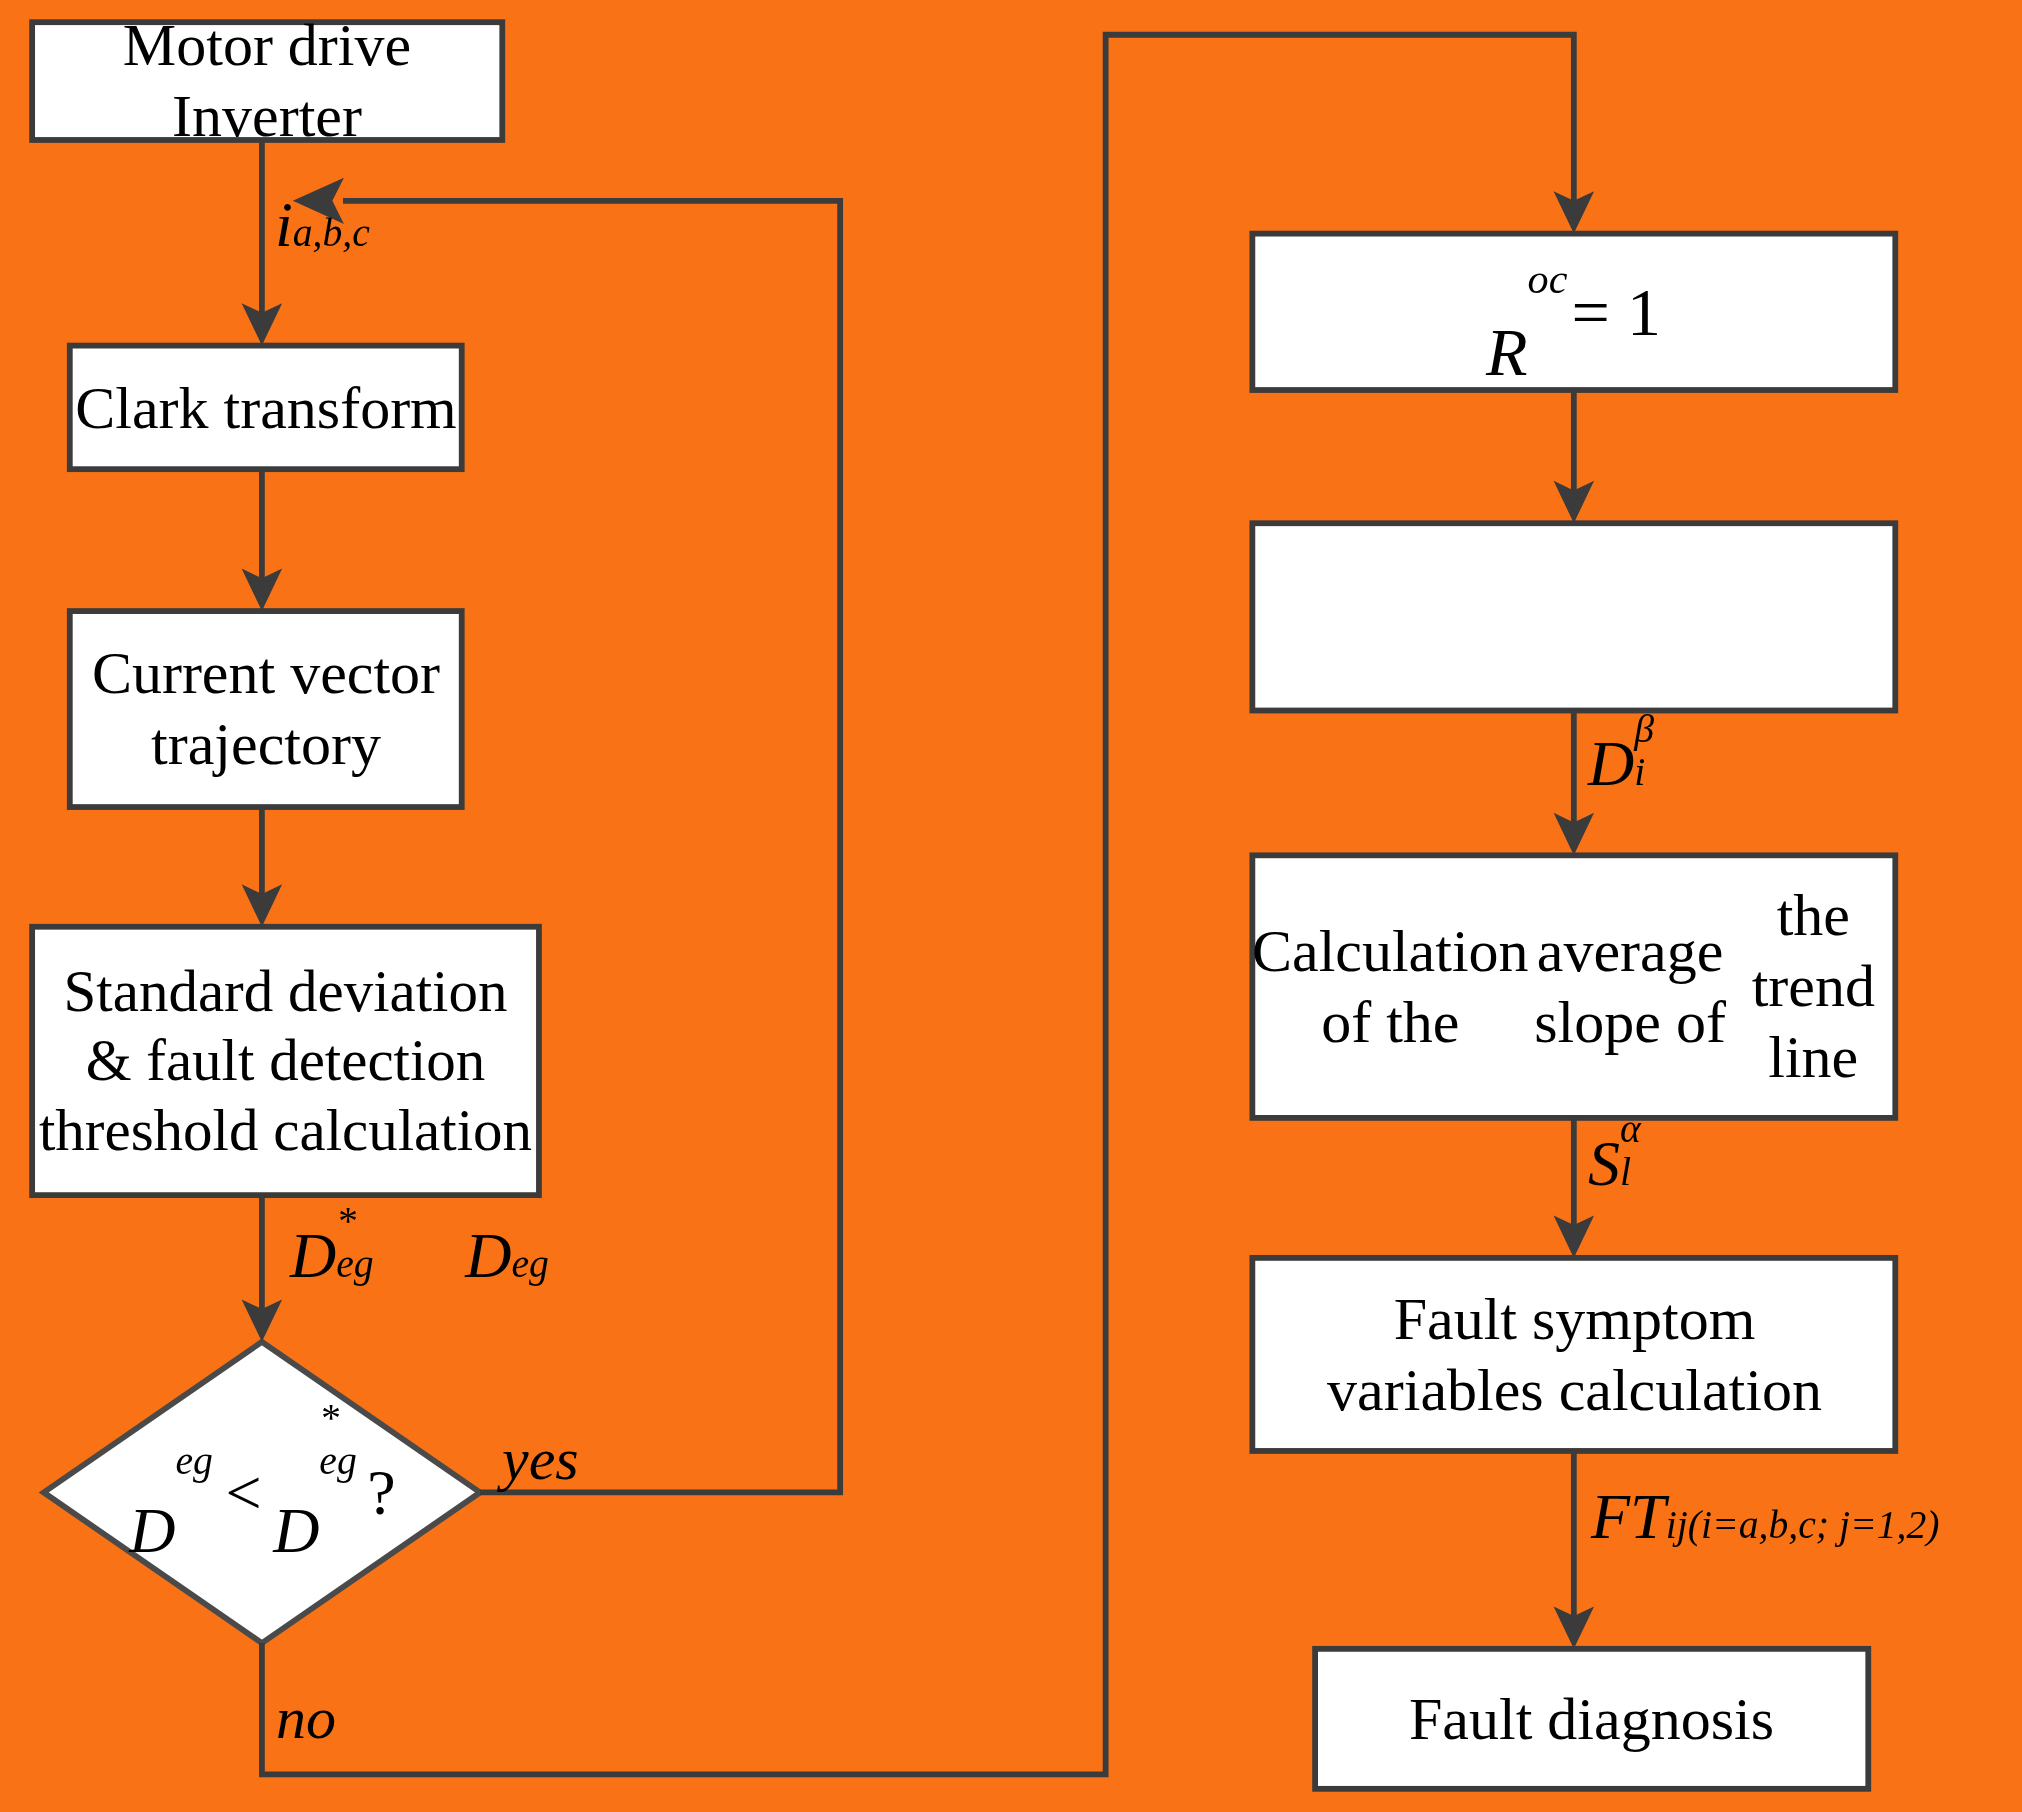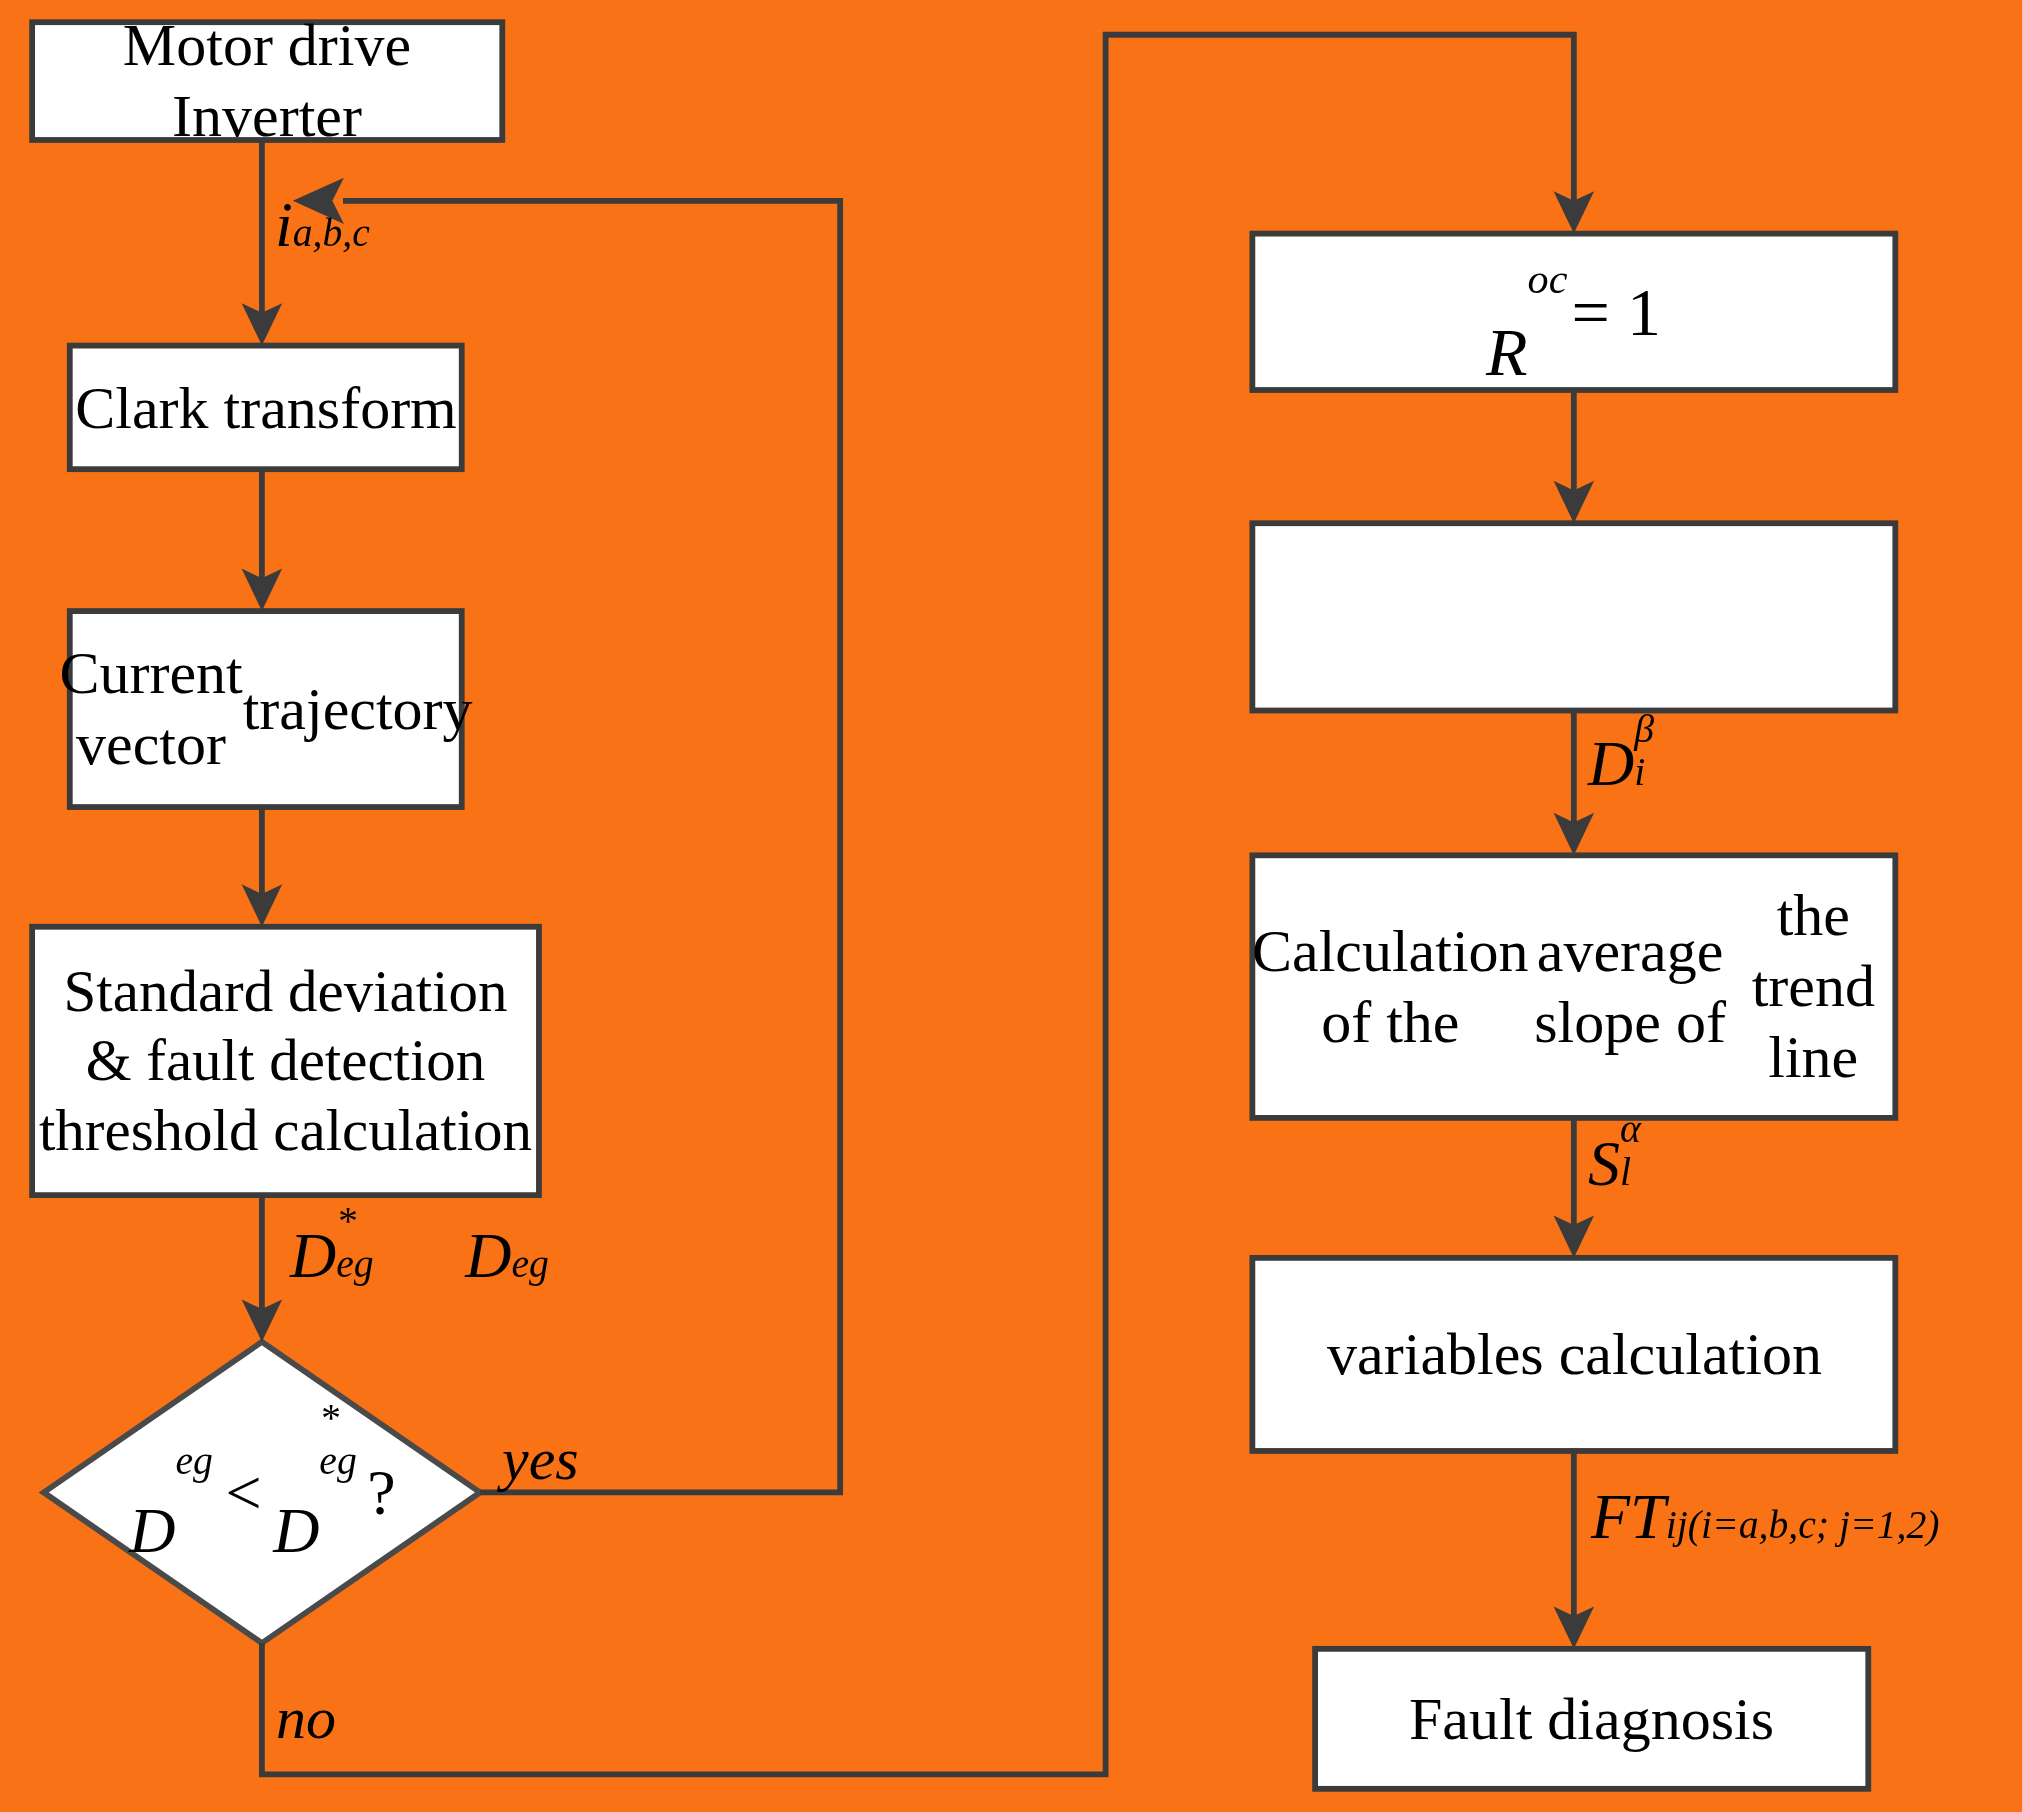--- a/index.html
+++ b/index.html
@@ -152,21 +152,21 @@
 
     <path class="edge" d="M 1630,1503 L 1630,1685"></path>
     <polygon class="arrowhead" points="1630,1708 1609,1664 1630,1674 1651,1664"></polygon>
 
   </svg>
 
   <div class="node-label" style="left:32px; top:22px; width:470px; height:118px; font-size:60px;">Motor drive Inverter</div>
 
   <div class="node-label" style="left:70px; top:346px; width:392px; height:124px; font-size:60px;">Clark transform</div>
 
-  <div class="node-label" style="left:70px; top:611px; width:392px; height:196px; font-size:60px; flex-direction:row;">
+  <div class="node-label" style="left:70px; top:611px; width:392px; height:196px; font-size:60px; flex-direction:column;">
     <span>Current vector</span>
     <span>trajectory</span>
   </div>
 
   <div class="node-label" style="left:32px; top:927px; width:507px; height:268px; font-size:59px; flex-direction:column;">
     <span>Standard deviation</span>
     <span>&amp; fault detection</span>
     <span>threshold calculation</span>
   </div>
 
@@ -193,20 +193,21 @@
   </div>
 
 
   <div class="node-label" style="left:1252px; top:855px; width:643px; height:263px; font-size:60px; flex-direction:row;">
     <span>Calculation of the</span>
     <span>average slope of</span>
     <span>the trend line</span>
   </div>
 
   <div class="node-label" style="left:1246px; top:1258px; width:657px; height:193px; font-size:60px; flex-direction:column;">
+    <span>Fault symptom</span>
     <span>variables calculation</span>
   </div>
 
   <div class="node-label" style="left:1315px; top:1649px; width:553px; height:140px; font-size:60px;">Fault diagnosis</div>
 
   <div class="edge-label math" style="left:275px; top:193px; font-size:64px;">
     <span class="stack">
       <span>i</span><span class="sub-part">a,b,c</span>
     </span>
   </div>

